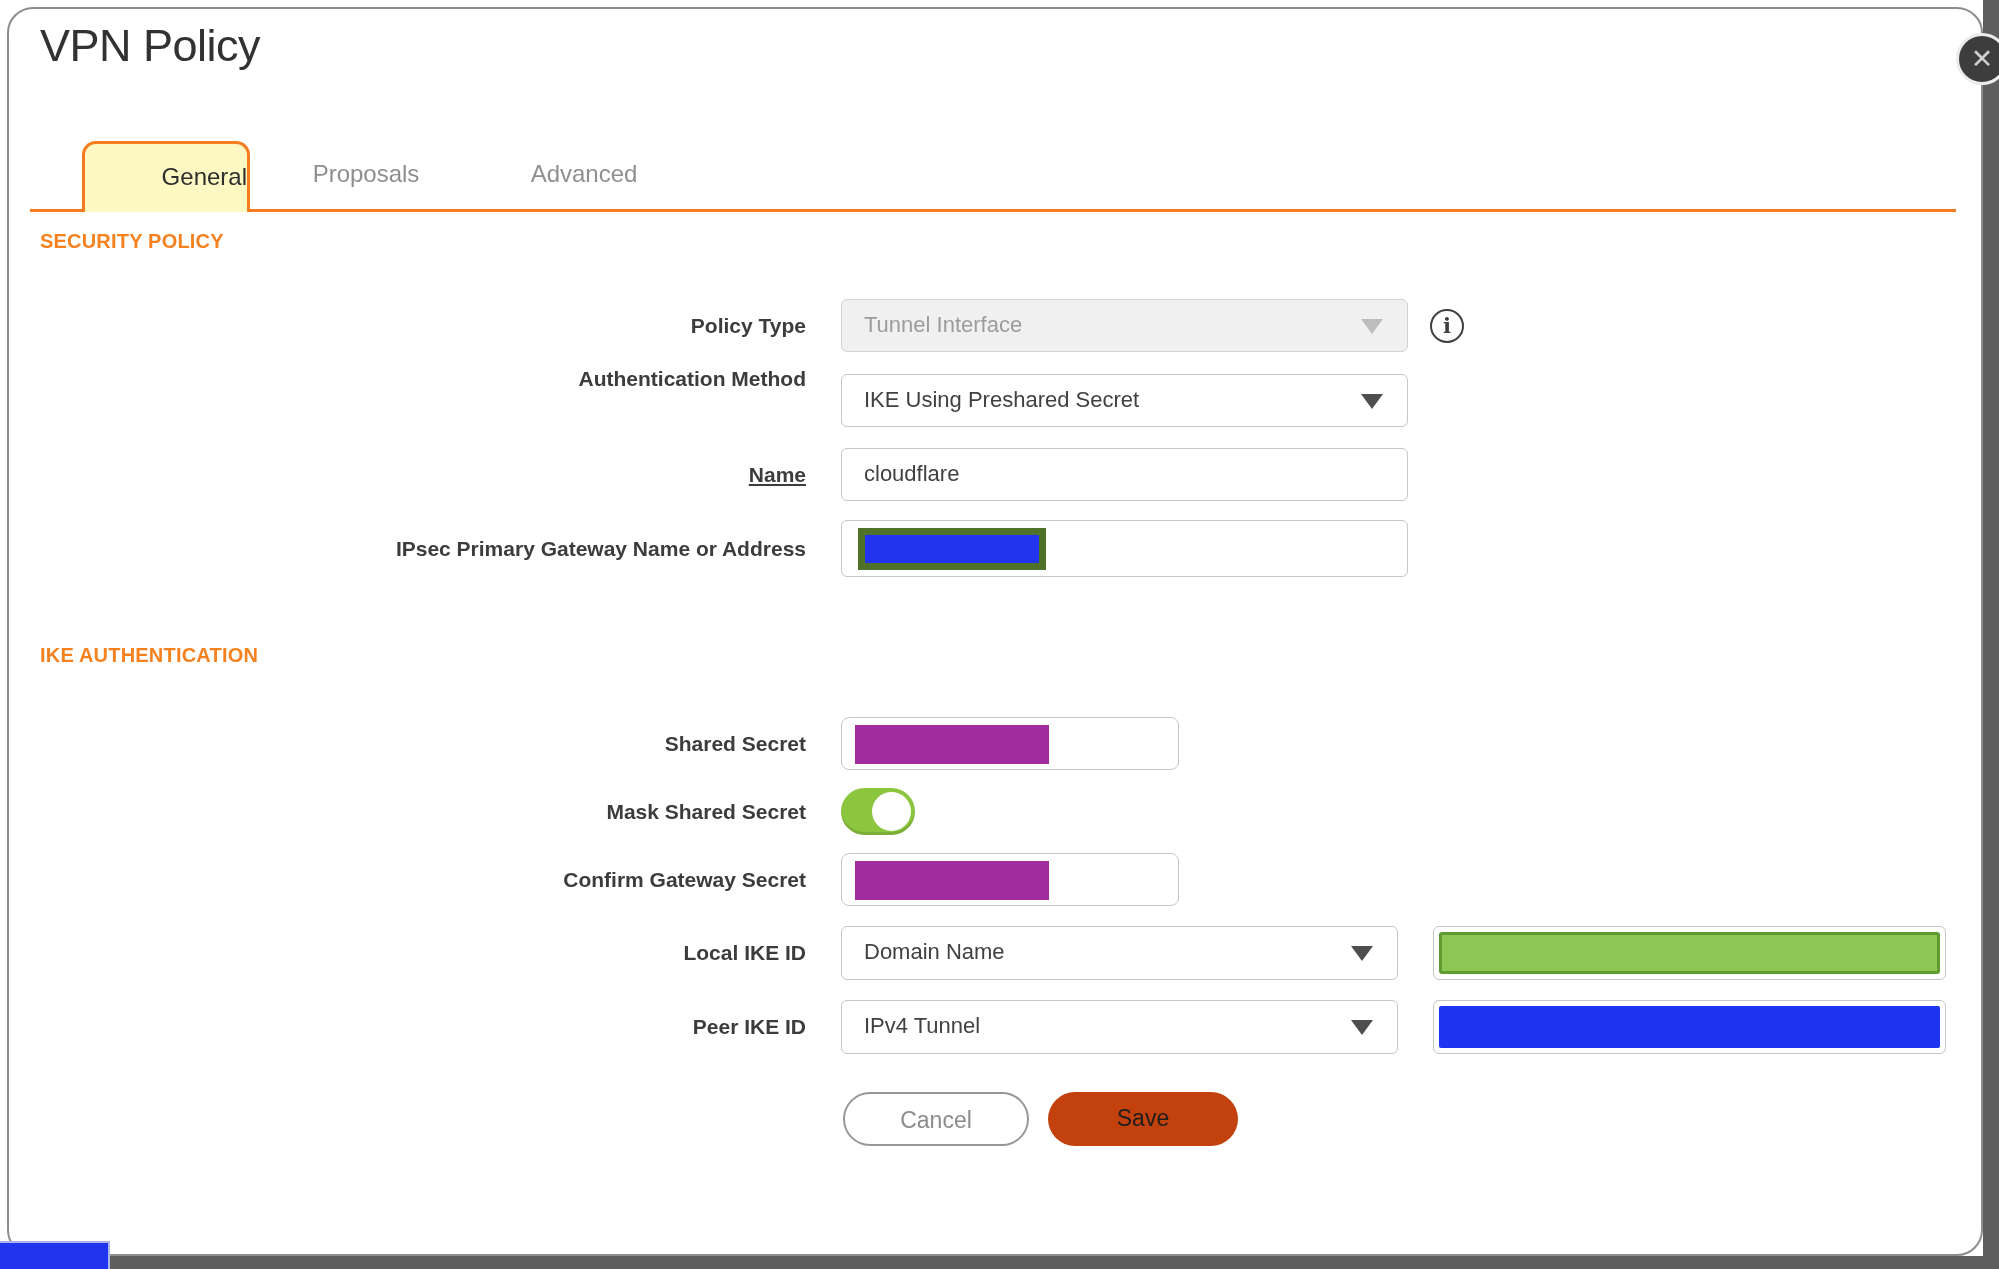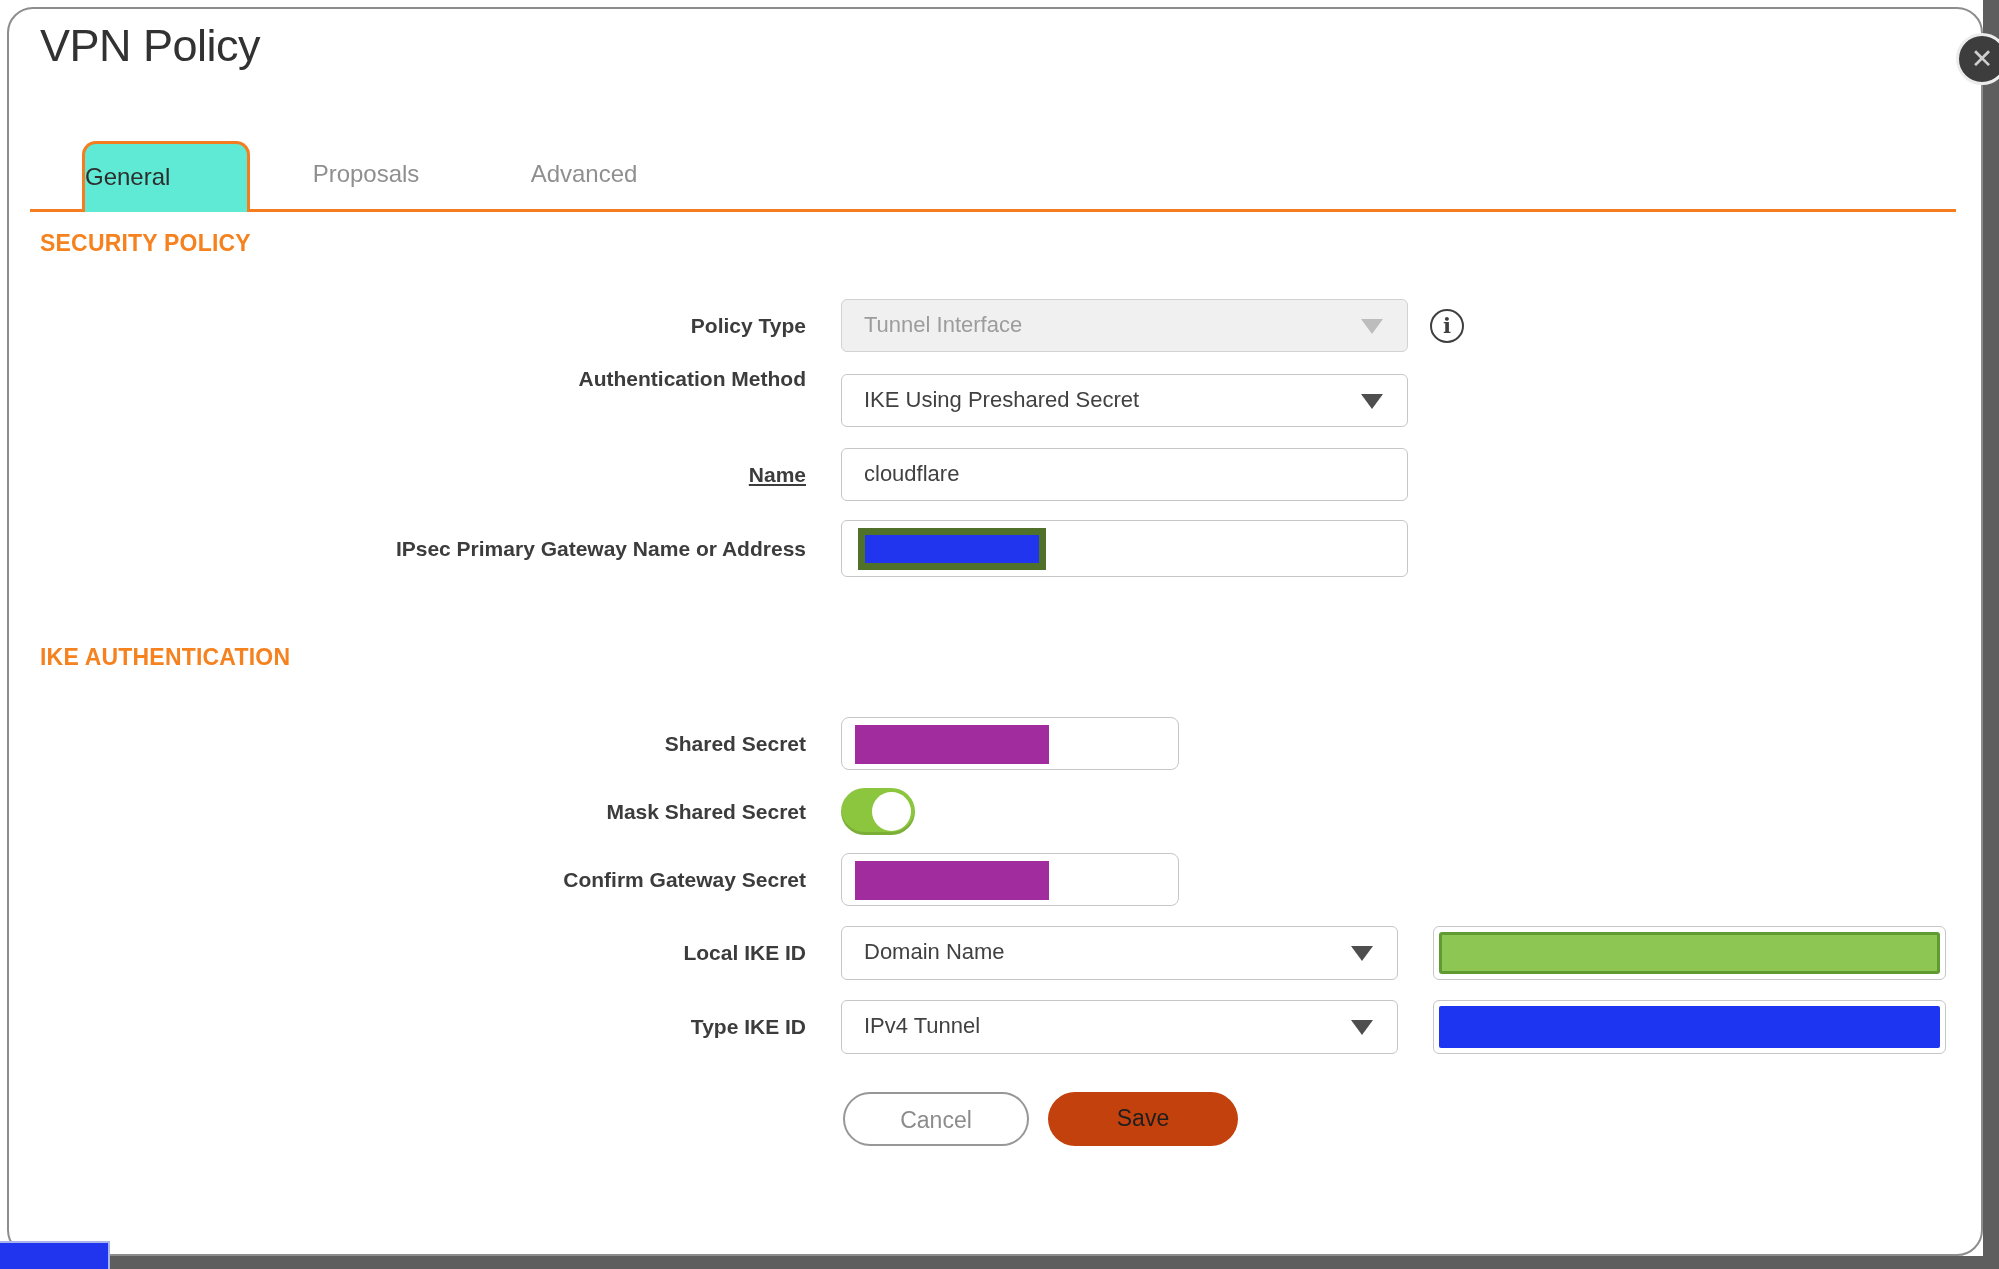--- a/index.html
+++ b/index.html
@@ -27,33 +27,33 @@
     color:#cfcfcf;font-size:27px;line-height:46px;text-align:center;cursor:pointer;
   }
 
   .page-title{
     left:40px;top:20px;font-size:45px;font-weight:500;color:#323232;letter-spacing:-0.5px;
   }
 
   
   .tab-line{left:30px;top:209px;width:1926px;height:3px;background:#f57c1f;z-index:1;}
   .tab-active{
-    left:82px;top:141px;width:168px;height:71px;background:#5eead4;
+    left:82px;top:141px;width:168px;height:71px;background:#fef9c3;
     border:3px solid #f57c1f;border-bottom:none;border-radius:14px 14px 0 0;
-    z-index:2;text-align:left;line-height:66px;font-size:24px;color:#2e2e2e;cursor:pointer;
+    z-index:2;text-align:right;line-height:66px;font-size:24px;color:#2e2e2e;cursor:pointer;
   }
   .tab-inactive{
     top:141px;width:168px;height:70px;text-align:center;line-height:66px;
     font-size:24px;color:#8f8f8f;cursor:pointer;
   }
   .tab-proposals{left:282px;}
   .tab-advanced{left:500px;}
 
   .section-heading{
-    left:40px;font-size:23px;font-weight:700;color:#f5821f;letter-spacing:0.2px;
+    left:40px;font-size:20px;font-weight:700;color:#f5821f;letter-spacing:0.2px;
   }
   .sec-1{top:230px;}
   .sec-2{top:644px;}
 
   
   .row-label{
     left:0;width:806px;text-align:right;font-size:21px;font-weight:700;color:#3c3c3c;
   }
   .select-box,.input-box{
     left:841px;width:567px;height:53px;background:#ffffff;
@@ -163,21 +163,21 @@
 
 <div class="abs row-label" style="top:926px;line-height:54px;">Local IKE ID</div>
 <div class="abs select-box" style="top:926px;width:557px;height:54px;">
   <span>Domain Name</span>
   <span class="caret"></span>
 </div>
 <div class="abs value-box" style="top:926px;">
   <span class="fill-green"></span>
 </div>
 
-<div class="abs row-label" style="top:1000px;line-height:54px;">Type IKE ID</div>
+<div class="abs row-label" style="top:1000px;line-height:54px;">Peer IKE ID</div>
 <div class="abs select-box" style="top:1000px;width:557px;height:54px;">
   <span>IPv4 Tunnel</span>
   <span class="caret"></span>
 </div>
 <div class="abs value-box" style="top:1000px;">
   <span class="fill-blue"></span>
 </div>
 
 <div class="abs btn btn-cancel">Cancel</div>
 <div class="abs btn btn-save">Save</div>

